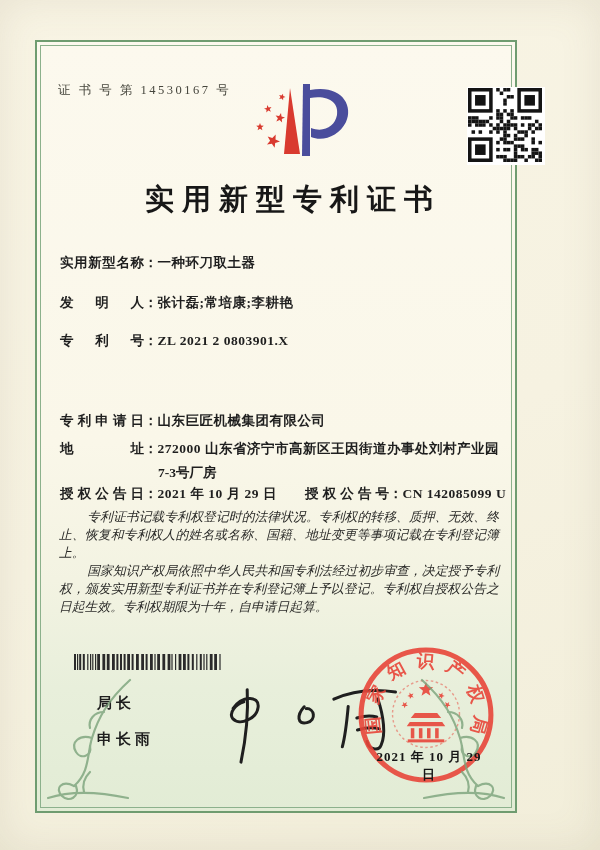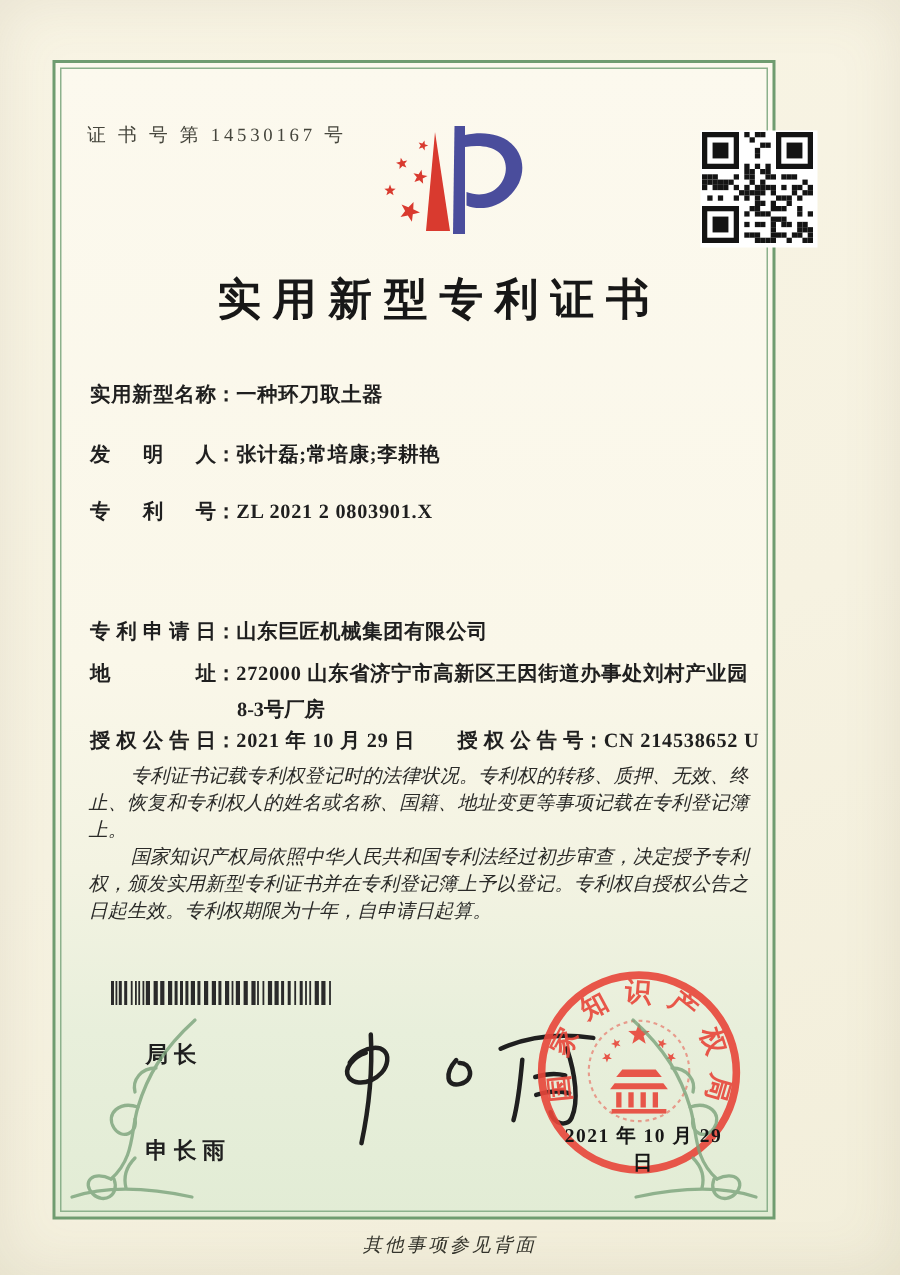--- a/index.html
+++ b/index.html
@@ -43,21 +43,21 @@
   .pair2{position:absolute;left:245px;top:0;}
   .addr2{display:block;padding-left:98px;margin-top:6px;font-weight:600;}
   .bodytext{
     position:absolute;left:22px;right:16px;top:466px;
     font-size:12.8px;line-height:18px;font-style:italic;color:#2a2a28;
     text-align:justify;
   }
   .bodytext p{margin:0;text-indent:2.2em;}
   .barcode{position:absolute;left:35px;top:612px;width:152px;height:16px;}
   .director-title{position:absolute;left:60px;top:652px;font-size:15px;letter-spacing:4px;font-weight:600;}
-  .director-name{position:absolute;left:60px;top:716px;font-size:15px;letter-spacing:4px;font-weight:600;}
+  .director-name{position:absolute;left:60px;top:688px;font-size:15px;letter-spacing:4px;font-weight:600;}
   .signature{position:absolute;left:172px;top:636px;width:200px;height:90px;}
   .seal{position:absolute;left:318px;top:602px;width:142px;height:142px;opacity:.9;}
   .seal-date{
     position:absolute;left:334px;top:706px;width:116px;text-align:center;
     font-size:13px;font-weight:700;color:#161616;letter-spacing:1px;z-index:3;
   }
   .page-info{position:absolute;left:0;right:0;top:748px;text-align:center;font-size:12px;font-style:italic;color:#26261f;letter-spacing:1px;}
   .back-note{position:absolute;left:0;right:0;top:822px;text-align:center;font-size:12.5px;font-style:italic;color:#33332b;letter-spacing:2px;}
   .flourish{position:absolute;width:92px;height:132px;bottom:5px;}
   .flourish.fl-left{left:5px;}
@@ -227,26 +227,26 @@
       <span class="lbl">发明人</span><span class="colon">：</span><span class="val">张计磊;常培康;李耕艳</span>
     </div>
     <div class="row" style="top:290px">
       <span class="lbl">专利号</span><span class="colon">：</span><span class="val">ZL 2021 2 0803901.X</span>
     </div>
     <div class="row" style="top:370px">
       <span class="lbl">专利申请日</span><span class="colon">：</span><span class="val">山东巨匠机械集团有限公司</span>
     </div>
     <div class="row" style="top:398px">
       <span class="lbl">地址</span><span class="colon">：</span><span class="val">272000 山东省济宁市高新区王因街道办事处刘村产业园</span>
-      <span class="addr2">8-3号厂房</span>
+      <span class="addr2">7-3号厂房</span>
     </div>
     <div class="row" style="top:443px">
       <span class="lbl">授权公告日</span><span class="colon">：</span><span class="val">2021 年 10 月 29 日</span>
       <span class="pair2">
-        <span class="lbl">授权公告号</span><span class="colon">：</span><span class="val">CN 214538652 U</span>
+        <span class="lbl">授权公告号</span><span class="colon">：</span><span class="val">CN 142085099 U</span>
       </span>
     </div>
 
     <div class="bodytext">
       <p>专利证书记载专利权登记时的法律状况。专利权的转移、质押、无效、终止、恢复和专利权人的姓名或名称、国籍、地址变更等事项记载在专利登记簿上。</p>
       <p>国家知识产权局依照中华人民共和国专利法经过初步审查，决定授予专利权，颁发实用新型专利证书并在专利登记簿上予以登记。专利权自授权公告之日起生效。专利权期限为十年，自申请日起算。</p>
     </div>
 
     <div class="barcode">
       <svg width="152" height="16" viewBox="0 0 152 16">
@@ -357,14 +357,13 @@
         <path d="M88,6 C66,26 56,44 50,64 C45,80 48,98 32,112"></path>
         <path d="M32,112 C20,106 12,114 20,122 C27,129 38,123 34,112"></path>
         <path d="M50,64 C38,60 28,68 34,78 C39,86 50,82 48,72"></path>
         <path d="M62,38 C52,38 46,46 48,54"></path>
         <path d="M48,98 C42,104 40,110 42,118"></path>
         <path d="M6,124 C30,116 58,118 86,124"></path>
       </g>
     </svg>
   </div>
 
-  <div class="back-note">其他事项参见背面</div>
 </div>
 
 </body></html>

